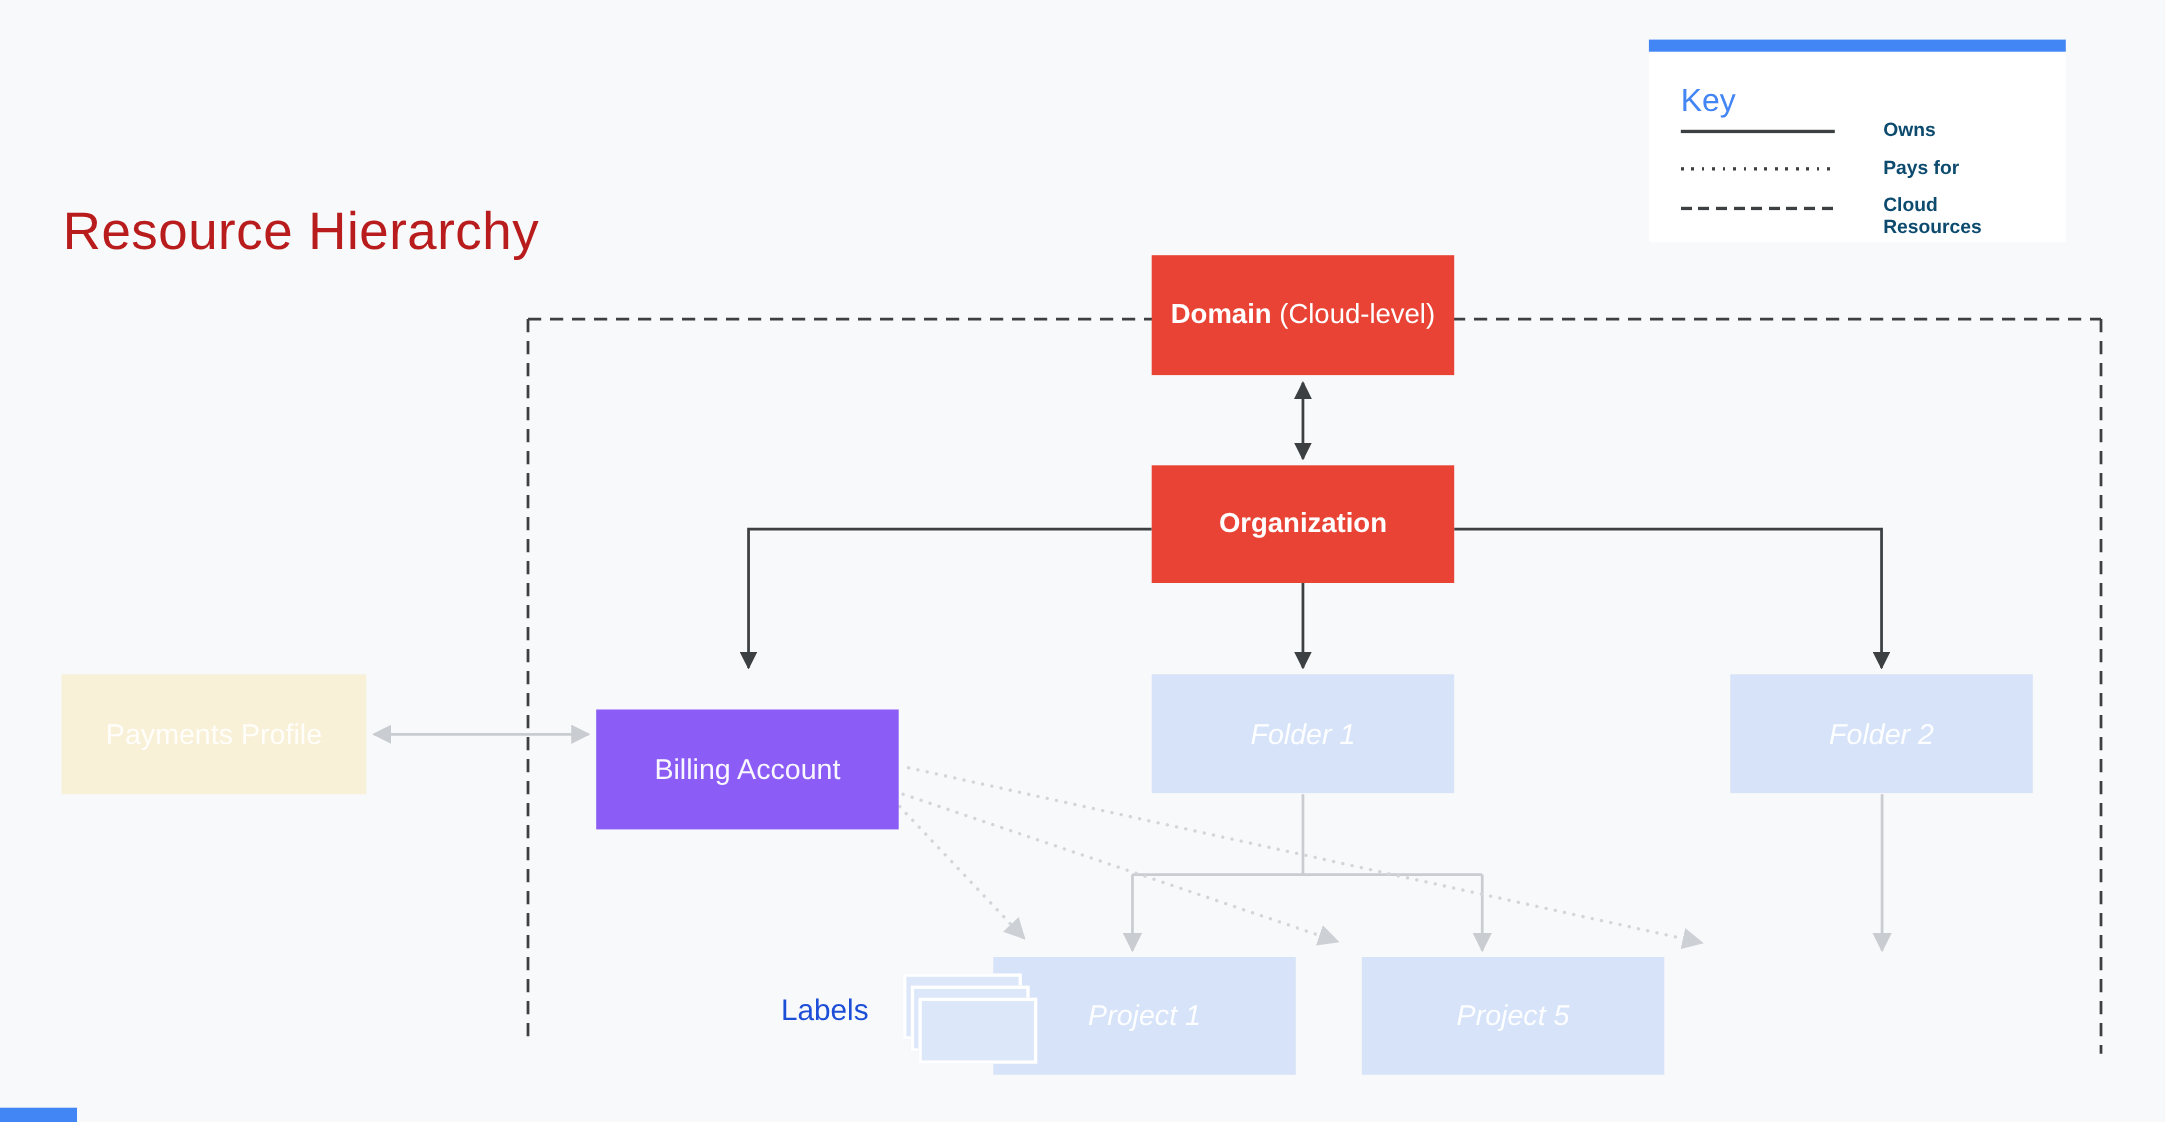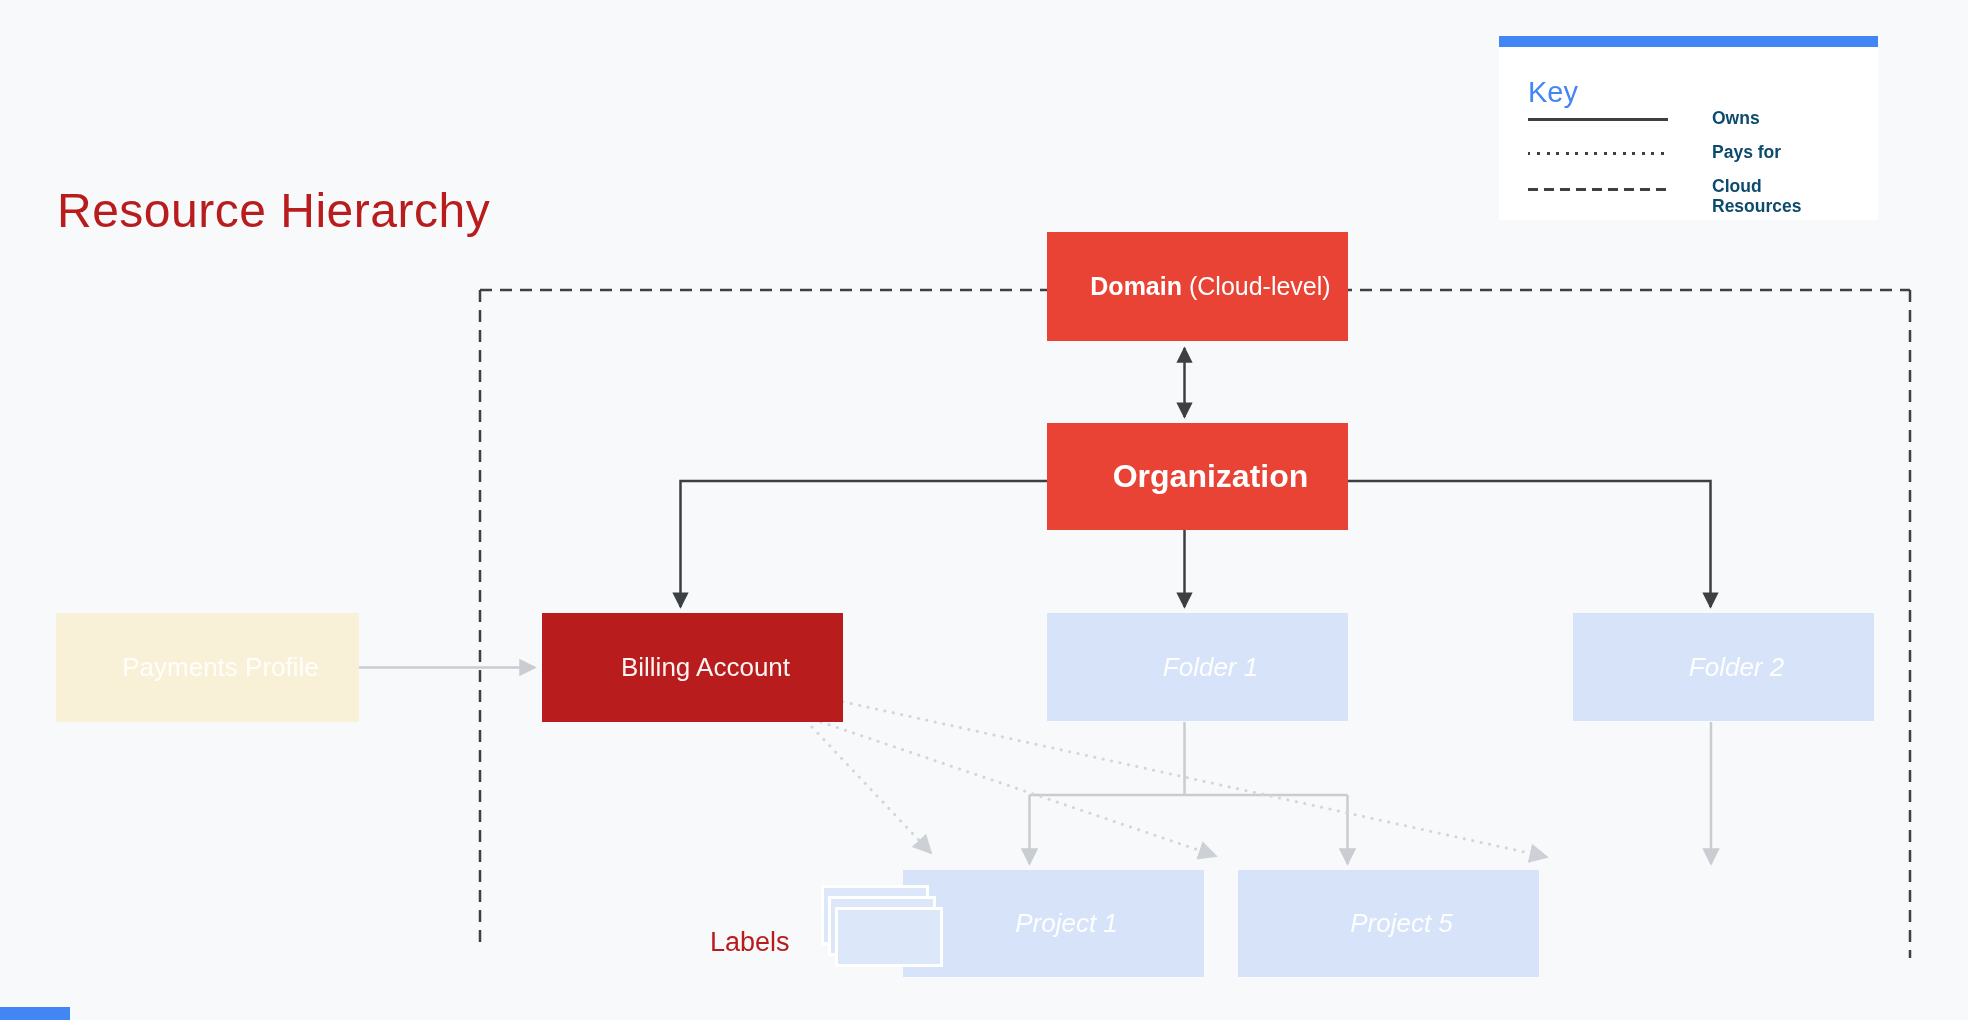--- a/index.html
+++ b/index.html
@@ -11,40 +11,40 @@
   .page-title{
     position:absolute; left:57px; top:183px;
     font-size:48px; font-weight:400; color:#b91c1c; letter-spacing:.5px;
   }
   
   .connectors{position:absolute; left:0; top:0; z-index:1;}
   
   .node{
     position:absolute; z-index:2;
     display:flex; align-items:center; justify-content:center;
-    font-size:26px; color:rgba(255,255,255,.95); text-align:center;padding-left:26px;
+    font-size:26px; color:rgba(255,255,255,.95); text-align:center;
   }
   .node.red{background:#E94335; color:#FFFFFF;}
   .node.blue{background:#D7E3F8;font-style:italic;}
-  .node.green{background:#b91c1c;}
+  .node.green{background:#8b5cf6;margin-top:32px;}
   .node.tan{background:#F8F0D7; color:rgba(255,255,255,.9);}
   .node .bold{font-weight:700;}
   .n-domain       {left:1047px; top:232px; width:275px; height:109px; font-size:25px;}
-  .n-organization {left:1047px; top:423px; width:275px; height:107px; font-weight:700; font-size:32px;}
+  .n-organization {left:1047px; top:423px; width:275px; height:107px; font-weight:700; font-size:25px;}
   .n-payments     {left:56px;   top:613px; width:277px; height:109px;text-align:right;}
   .n-billing      {left:542px;  top:613px; width:275px; height:109px;}
   .n-folder1      {left:1047px; top:613px; width:275px; height:108px;}
   .n-folder2      {left:1573px; top:613px; width:275px; height:108px;}
   .n-project1     {left:903px;  top:870px; width:275px; height:107px;}
   .n-project2     {left:1238px; top:870px; width:275px; height:107px;}
   .n-project3     {left:1573px; top:870px; width:275px; height:107px;}
   
   .labels-text{
-    position:absolute; left:710px; top:927px; z-index:3;
-    font-size:27px; color:#b91c1c;
+    position:absolute; left:710px; top:903px; z-index:3;
+    font-size:27px; color:#1d4ed8;
   }
   .cards-icon{position:absolute; left:821px; top:885px; width:140px; height:92px; z-index:3;}
   .cards-icon .card{
     position:absolute; width:108px; height:60px;
     background:#DCE7FA; border:3.5px solid #FFFFFF; box-sizing:border-box;
   }
   .cards-icon .c1{left:0;  top:0;}
   .cards-icon .c2{left:7px; top:11px;}
   .cards-icon .c3{left:14px;top:22px;}
   

